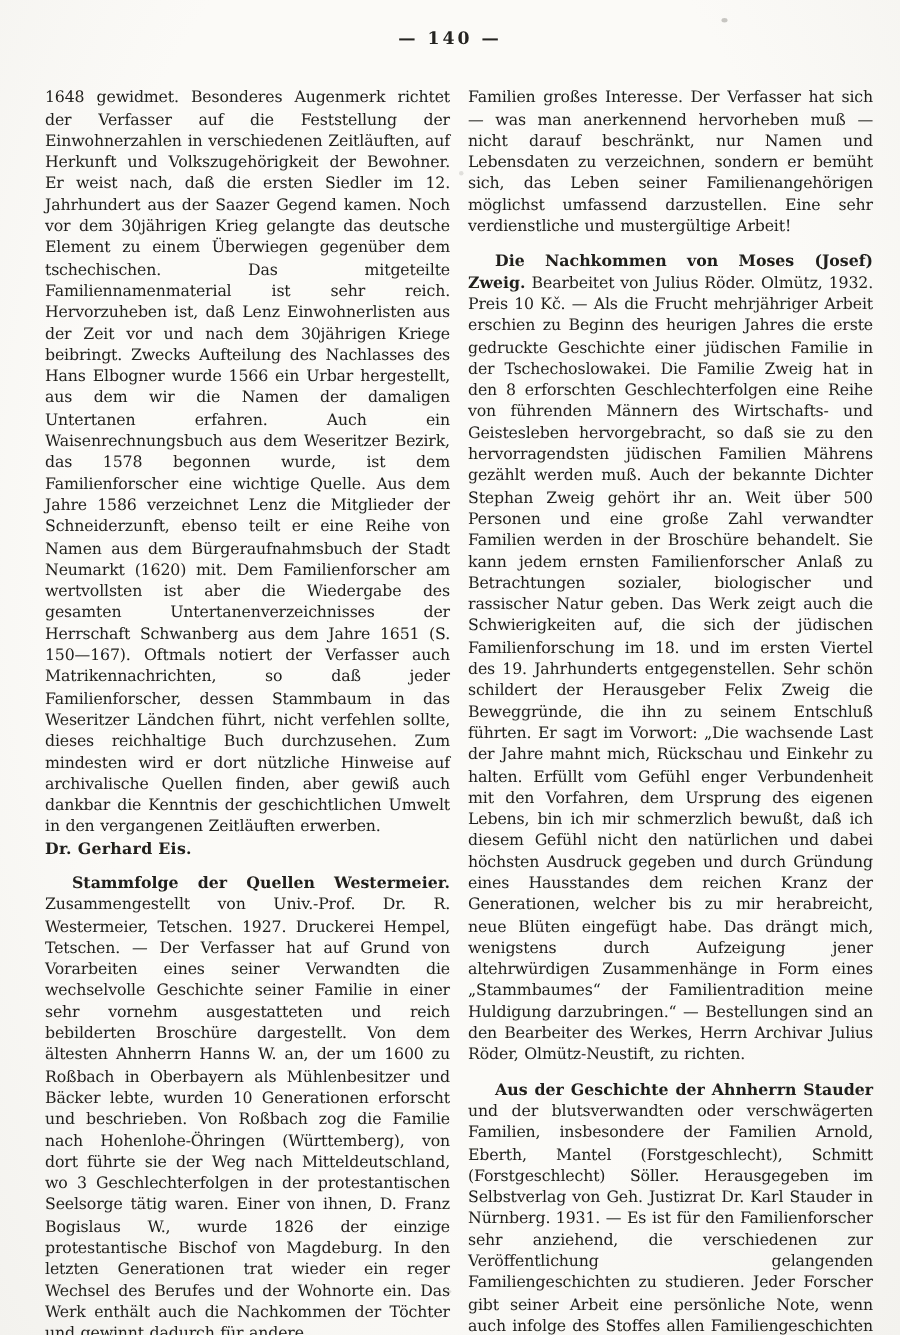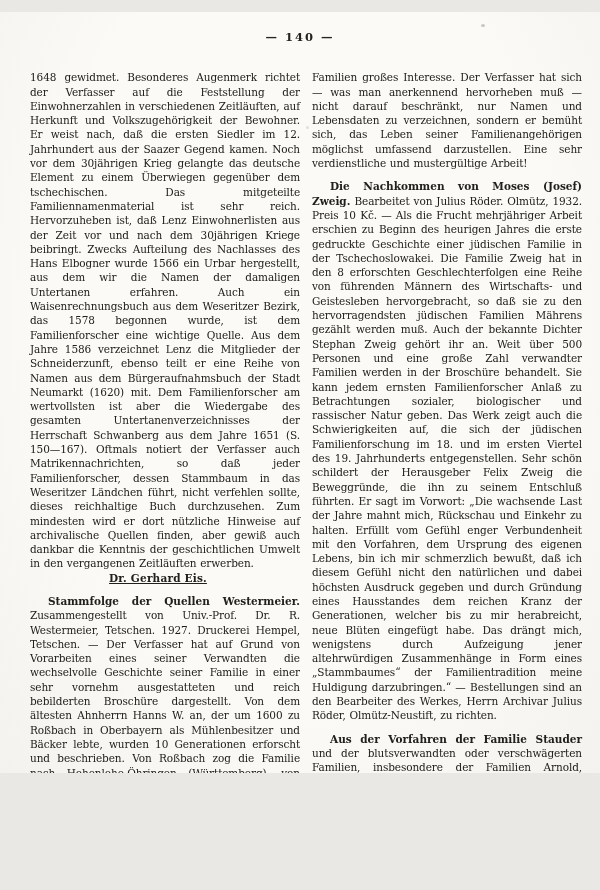--- a/index.html
+++ b/index.html
@@ -3,22 +3,22 @@
 <meta charset="utf-8">
 <style>
   html, body {
     margin: 0;
     padding: 0;
     background: #e9e8e4;
   }
   .page {
     position: relative;
     width: 600px;
-    height: 761px;
-    margin: 12px auto;
+    height: 890px;
+    margin: 0 auto;
     background: radial-gradient(ellipse at 50% 40%, #fbfaf7 60%, #f3f2ee 100%);
     color: #21201d;
     font-family: "DejaVu Serif", "Liberation Serif", serif;
     font-size: 10.5px;
     line-height: 14.3px;
     overflow: hidden;
     box-sizing: border-box;
     padding: 16px 18px 20px 30px;
   }
   .page-number {
@@ -47,25 +47,24 @@
   }
   .para.review {
     margin-top: 9px;
     text-indent: 18px;
   }
   .lead {
     font-weight: 700;
     letter-spacing: 0;
   }
   .signature {
-    text-align: center;
+    text-align: left;
     padding-right: 14px;
     font-weight: 700;
     letter-spacing: 0.2px;
-    text-decoration: underline;
   }
   .speck {
     position: absolute;
     border-radius: 50%;
     background: #6a6862;
     opacity: 0.35;
     filter: blur(0.5px);
   }
   .speck.s1 { left: 481px; top: 12px;  width: 4px; height: 3px; }
   .speck.s2 { left: 306px; top: 114px; width: 3px; height: 3px; opacity: 0.18; }
@@ -103,20 +102,20 @@
       <p class="para">
         <span>Familien großes Interesse. Der Verfasser hat sich — was man anerkennend hervorheben muß — nicht darauf beschränkt, nur Namen und Lebensdaten zu verzeichnen, sondern er bemüht sich, das Leben seiner Familienangehörigen möglichst umfassend darzustellen. Eine sehr verdienstliche und mustergültige Arbeit!</span>
       </p>
 
       <p class="para review">
         <span class="lead">Die Nachkommen von Moses (Josef) Zweig.</span>
         <span>Bearbeitet von Julius Röder. Olmütz, 1932. Preis 10 Kč. — Als die Frucht mehrjähriger Arbeit erschien zu Beginn des heurigen Jahres die erste gedruckte Geschichte einer jüdischen Familie in der Tschechoslowakei. Die Familie Zweig hat in den 8 erforschten Geschlechterfolgen eine Reihe von führenden Männern des Wirtschafts- und Geistesleben hervorgebracht, so daß sie zu den hervorragendsten jüdischen Familien Mährens gezählt werden muß. Auch der bekannte Dichter Stephan Zweig gehört ihr an. Weit über 500 Personen und eine große Zahl verwandter Familien werden in der Broschüre behandelt. Sie kann jedem ernsten Familienforscher Anlaß zu Betrachtungen sozialer, biologischer und rassischer Natur geben. Das Werk zeigt auch die Schwierigkeiten auf, die sich der jüdischen Familienforschung im 18. und im ersten Viertel des 19. Jahrhunderts entgegenstellen. Sehr schön schildert der Herausgeber Felix Zweig die Beweggründe, die ihn zu seinem Entschluß führten. Er sagt im Vorwort: „Die wachsende Last der Jahre mahnt mich, Rückschau und Einkehr zu halten. Erfüllt vom Gefühl enger Verbundenheit mit den Vorfahren, dem Ursprung des eigenen Lebens, bin ich mir schmerzlich bewußt, daß ich diesem Gefühl nicht den natürlichen und dabei höchsten Ausdruck gegeben und durch Gründung eines Hausstandes dem reichen Kranz der Generationen, welcher bis zu mir herabreicht, neue Blüten eingefügt habe. Das drängt mich, wenigstens durch Aufzeigung jener altehrwürdigen Zusammenhänge in Form eines „Stammbaumes“ der Familientradition meine Huldigung darzubringen.“ — Bestellungen sind an den Bearbeiter des Werkes, Herrn Archivar Julius Röder, Olmütz-Neustift, zu richten.</span>
       </p>
 
       <p class="para review">
-        <span class="lead">Aus der Vorfahren der Familie Stauder</span>
+        <span class="lead">Aus der Geschichte der Ahnherrn Stauder</span>
         <span>und der blutsverwandten oder verschwägerten Familien, insbesondere der Familien Arnold, Eberth, Mantel (Forstgeschlecht), Schmitt (Forstgeschlecht) Söller. Herausgegeben im Selbstverlag von Geh. Justizrat Dr. Karl Stauder in Nürnberg. 1931. — Es ist für den Familienforscher sehr anziehend, die verschiedenen zur Veröffentlichung gelangenden Familiengeschichten zu studieren. Jeder Forscher gibt seiner Arbeit eine persönliche Note, wenn auch infolge des Stoffes allen Familiengeschichten eine gewisse Gleichförmigkeit eigen</span>
       </p>
 
     </div>
 
   </div>
 </div>
 
 </body></html>

